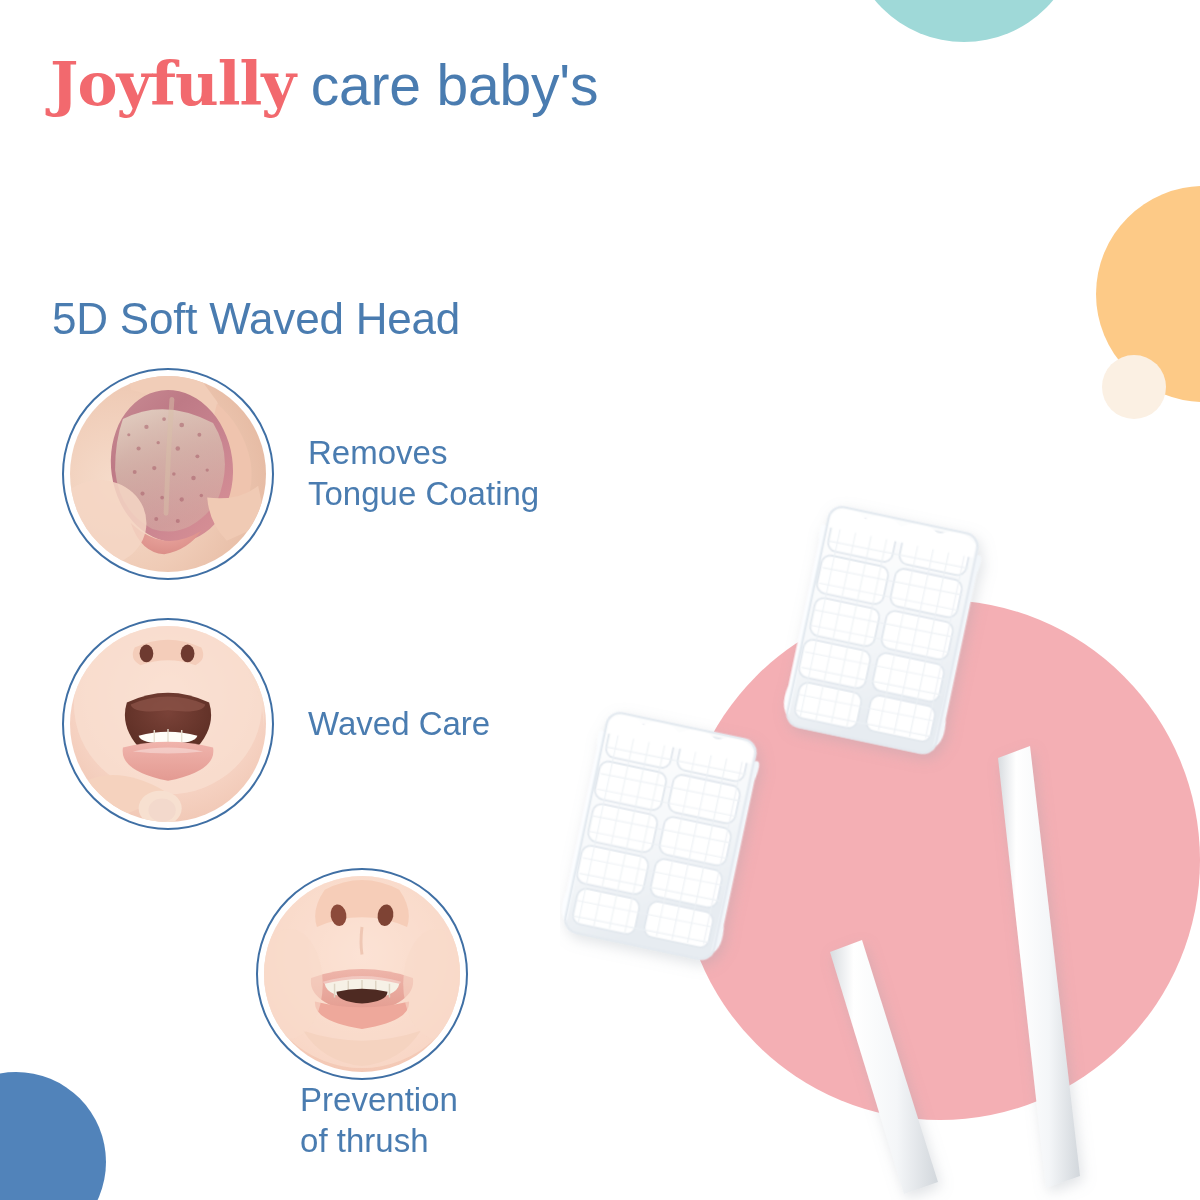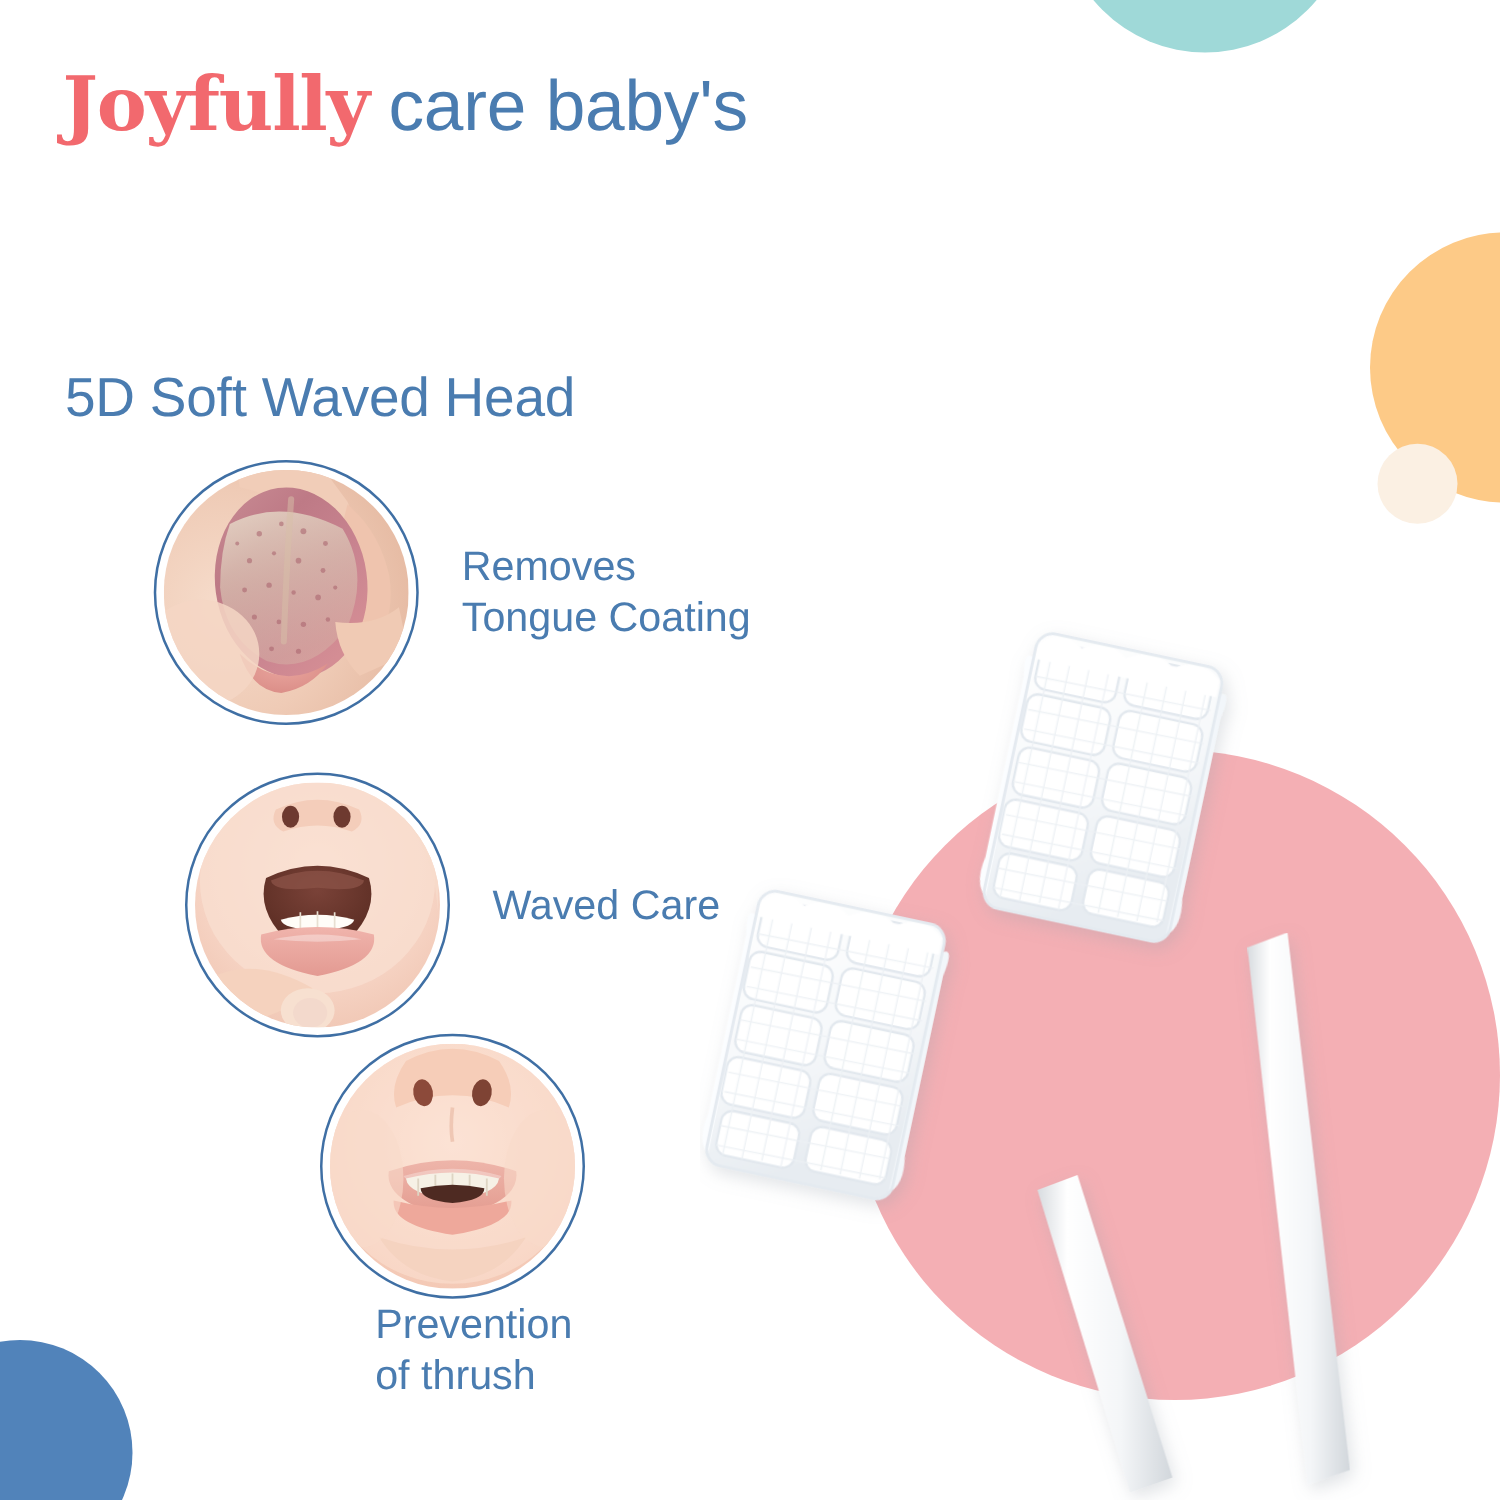--- a/index.html
+++ b/index.html
@@ -100,21 +100,20 @@
     left: 62px;
     top: 368px;
     width: 600px;
   }
   .feature-row {
     position: relative;
     display: flex;
     align-items: center;
     height: 212px;
     margin-bottom: 38px;
-    justify-content: center;
   }
   .feature-row:last-child { margin-bottom: 0; flex-direction: column; }
 
   .thumb-ring {
     position: relative;
     flex: 0 0 auto;
     width: 212px;
     height: 212px;
     border-radius: 50%;
     border: 2px solid #3F6FA4;

